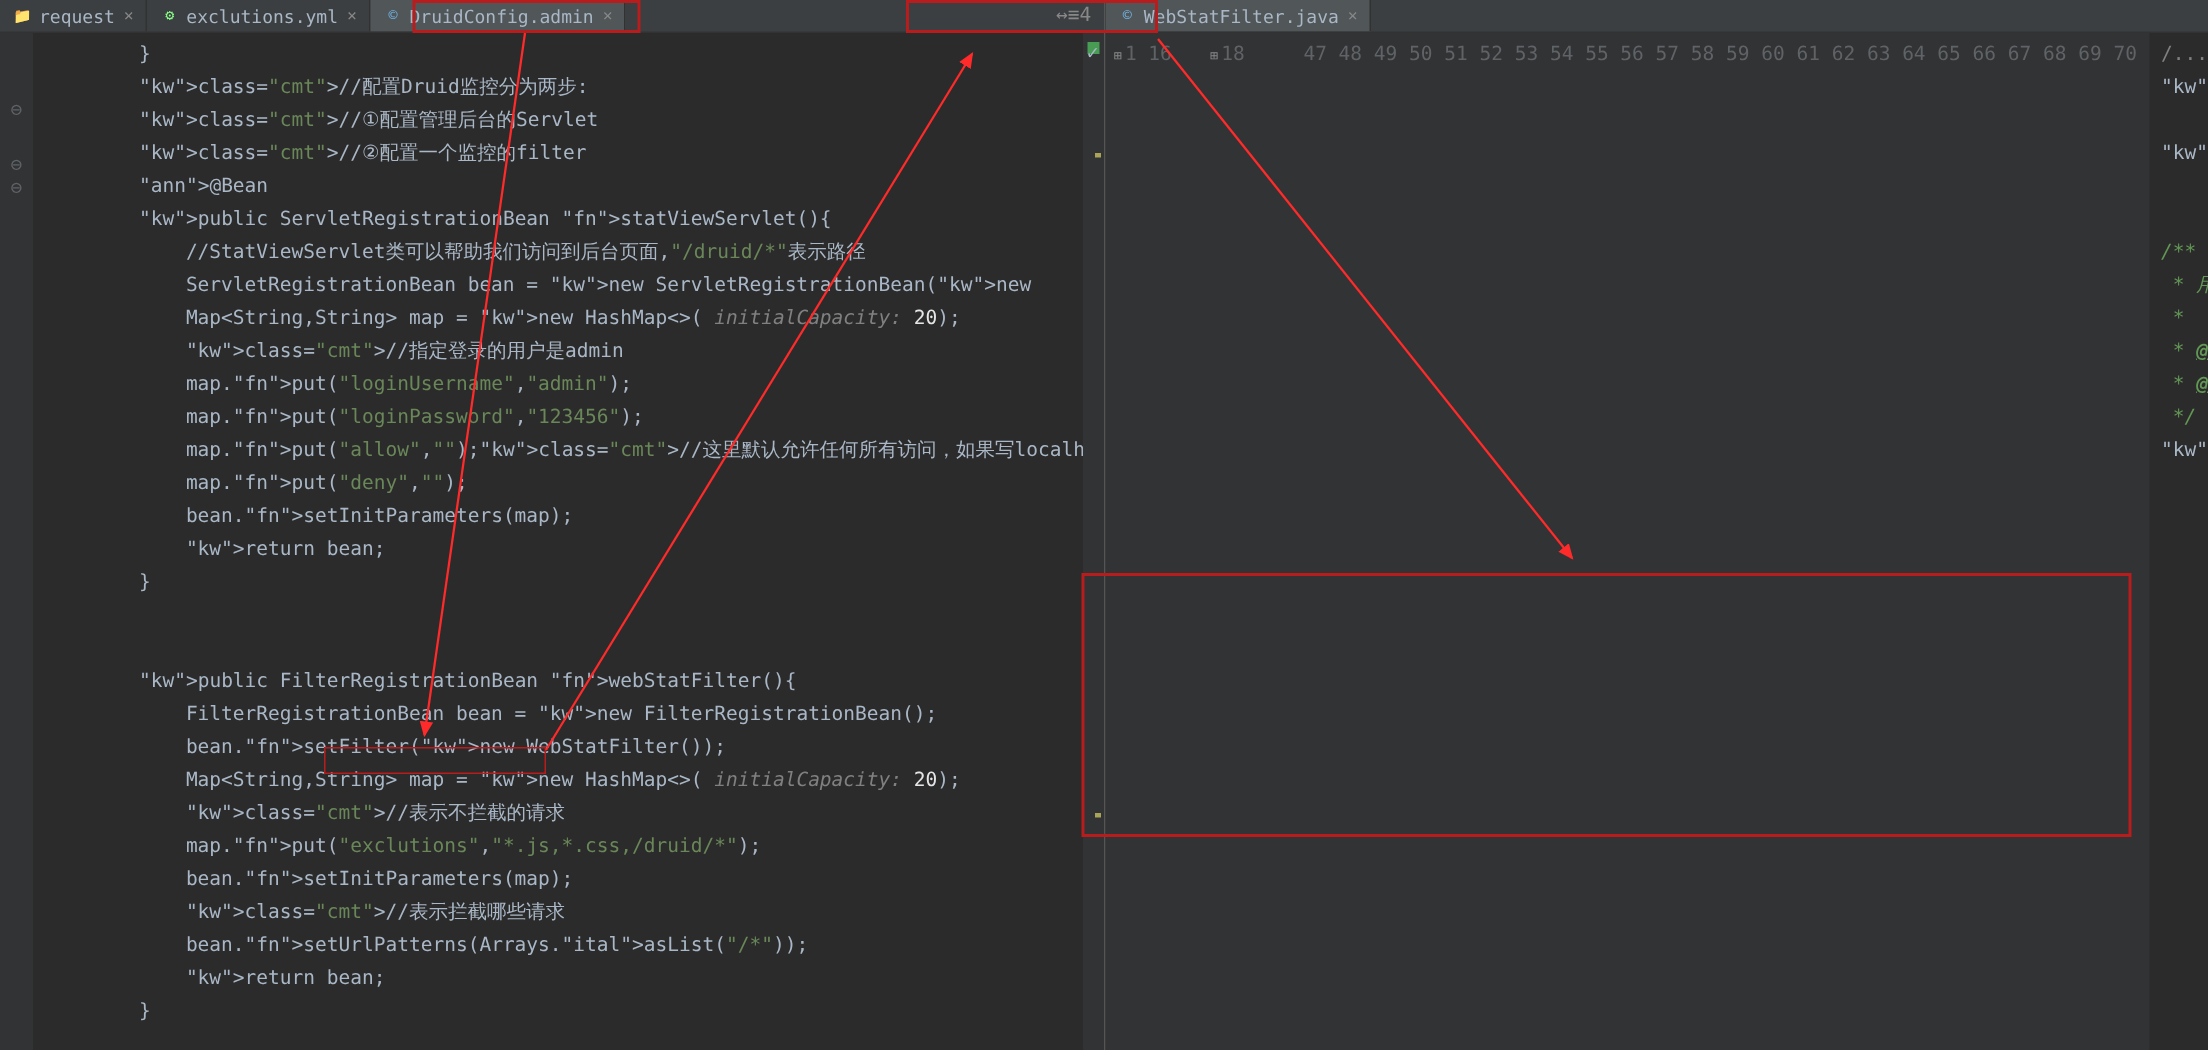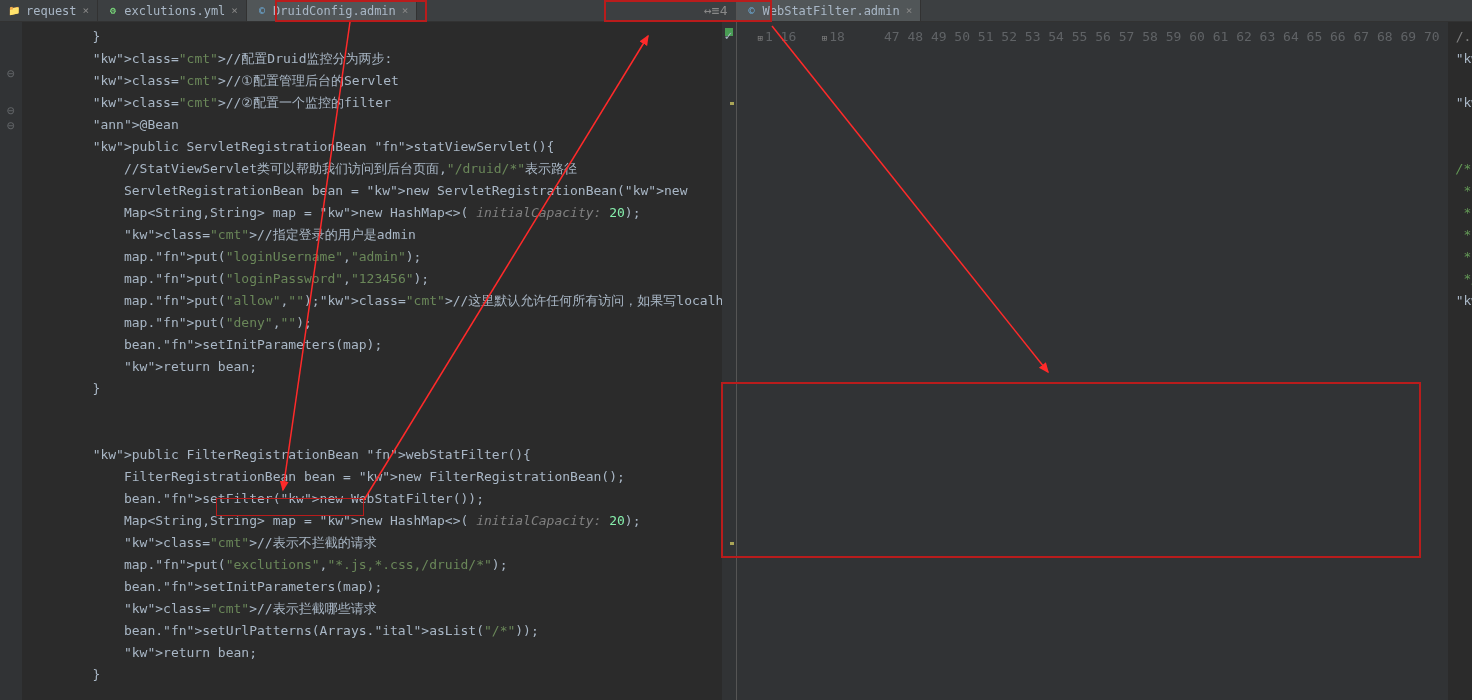--- a/index.html
+++ b/index.html
@@ -73,21 +73,21 @@
 }
 .gutter {
   width: 22px;
   background: #313335;
   flex-shrink: 0;
 }
 .line-numbers {
   background: #313335;
   color: #606366;
   text-align: center;
-  padding: 4px 8px 4px 19px;
+  padding: 4px 8px 4px 4px;
   user-select: none;
   font-size: 13px;
   line-height: 22px;
   flex-shrink: 0;
   min-width: 36px;
 }
 .code-area {
   flex: 1;
   padding: 4px 0 4px 8px;
   line-height: 22px;
@@ -105,21 +105,21 @@
   position: absolute;
   top: 0;
   left: 0;
   width: 1472px;
   height: 700px;
   pointer-events: none;
   z-index: 100;
 }
 .str { color: #6a8759; }
 .cmt { color: #808080; }
-.num { color: #86efac; }
+.num { color: #e5e5e5; }
 .doc { color: #629755; font-style: italic; }
 .doctag { color: #629755; font-weight: bold; text-decoration: underline; font-style: italic; }
 .fold-icon { color:#888; font-size:9px; padding:0 2px; }
 .right-marks { width:14px; background:#313335; position:relative; }
 .mark-green { position:absolute; right:3px; width:8px; height:8px; background:#499c54; }
 .mark-yellow { position:absolute; right:2px; width:4px; height:3px; background:#a9a457; }
 </style>
 </head>
 <body>
 
@@ -189,21 +189,21 @@
         <div class="mark-yellow" style="top:80px;"></div>
         <div class="mark-yellow" style="top:520px;"></div>
       </div>
     </div>
   </div>
 
   <div class="editor-pane">
     <div class="tab-bar">
       <div class="tab active" style="position:relative;">
         <span class="tab-icon" style="color:#6fb1e0">©</span>
-        <span>WebStatFilter.admin</span>
+        <span>WebStatFilter.java</span>
         <span class="tab-close">×</span>
       </div>
     </div>
     <div class="editor-body">
       <div class="line-numbers" id="right-lines"><span class="fold-icon">⊞</span>1
 16
 &nbsp;
 <span class="fold-icon">⊞</span>18
 &nbsp;
 &nbsp;

